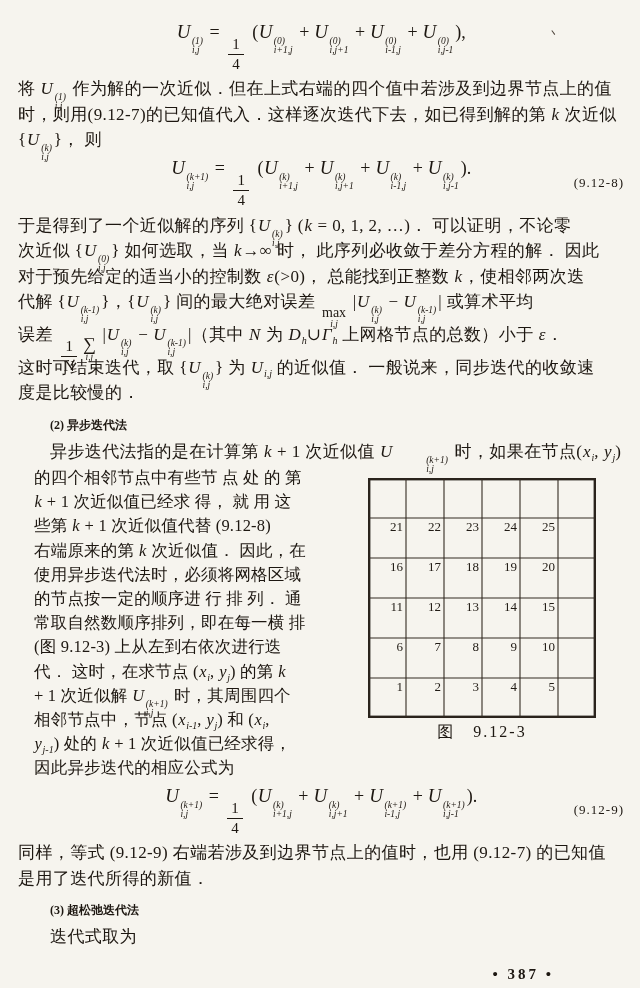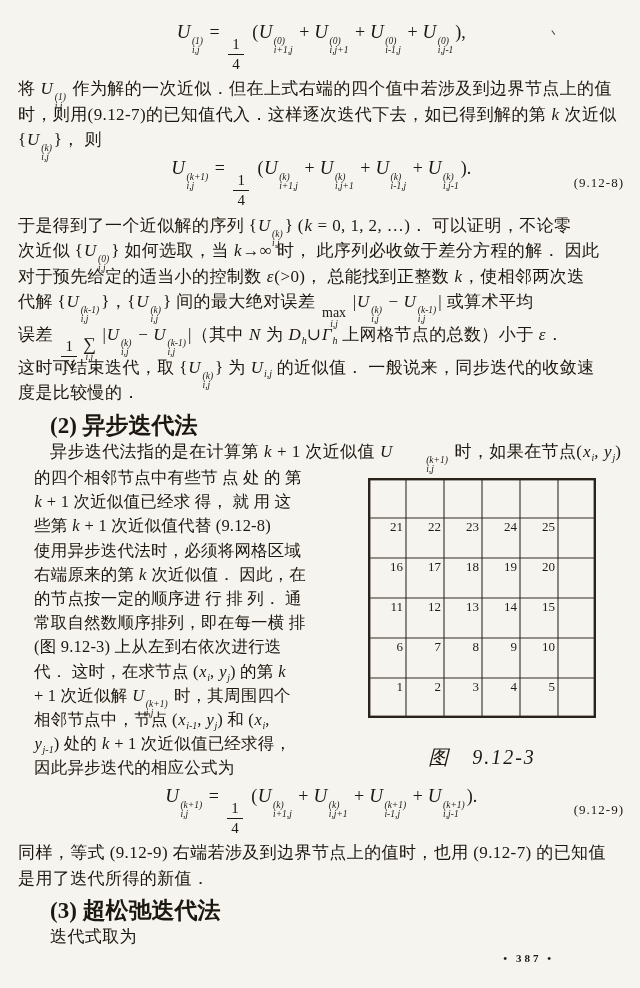--- a/index.html
+++ b/index.html
@@ -5,21 +5,21 @@
   html,body{margin:0;padding:0;}
   body{
     width:640px;height:988px;position:relative;overflow:hidden;
     background:#f6f4ee;color:#1d1711;
     font-family:"Liberation Serif","DejaVu Serif",serif;font-weight:500;
   }
   .page{padding:6px 16px 0 18px;position:relative;height:100%;box-sizing:border-box;}
   .tline{height:25.5px;line-height:25.5px;font-size:17px;letter-spacing:.4px;white-space:nowrap;}
   .tline.tall{height:40px;line-height:40px;}
   .tline.findent{text-indent:32px;}
-  .heading{font-weight:700;font-size:23px;text-indent:32px;height:27px;line-height:27px;margin-top:6px;white-space:nowrap;}
+  .heading{font-weight:700;font-size:12px;text-indent:32px;height:27px;line-height:27px;margin-top:6px;white-space:nowrap;}
   .tx{white-space:pre;}
   .mv{font-style:italic;padding:0 .5px;}
   .ss{display:inline-flex;flex-direction:column;align-items:flex-start;vertical-align:-6px;line-height:9px;font-size:9.5px;letter-spacing:0;margin:0 2px 0 1px;font-style:italic;}
   .ssa,.ssb{display:block;height:9px;}
   sub.msub{font-size:10px;font-style:italic;letter-spacing:0;}
   .frac{display:inline-flex;flex-direction:column;align-items:center;vertical-align:-11px;line-height:1;margin:0 4px;font-size:15px;letter-spacing:0;}
   .fn{border-bottom:1.5px solid currentColor;padding:0 4px 2px;}
   .fd{padding-top:2px;}
   .under{display:inline-flex;flex-direction:column;align-items:center;vertical-align:-10px;line-height:1;margin:16px 2px;letter-spacing:0;}
   .uv{font-size:14px;}
@@ -29,22 +29,22 @@
   .formula .tx{font-size:18px;}
   .formula .mv{font-size:19px;}
   .formula.f1{margin-top:18px;}
   .ftag{position:absolute;right:0;top:50%;transform:translateY(-50%);font-size:13px;letter-spacing:1px;}
   .fmark{position:absolute;right:64px;top:2px;color:#4a4138;font-size:12px;}
   .twocol{display:flex;margin-top:2px;}
   .colL{width:322px;}
   .colL .tline{height:24.2px;line-height:24.2px;font-size:16.5px;letter-spacing:.2px;margin-left:16px;}
   .colR{flex:1;text-align:center;}
   .colR svg{margin-top:12px;display:inline-block;}
-  .caption{margin-top:22px;font-size:20px;letter-spacing:2px;font-weight:500;font-style:italic;}
-  .pageno{position:absolute;right:86px;bottom:24px;font-weight:700;font-size:11px;letter-spacing:3px;}
+  .caption{font-size:16px;letter-spacing:2px;font-weight:500;}
+  .pageno{position:absolute;right:86px;bottom:5px;font-weight:700;font-size:15px;letter-spacing:3px;}
 </style>
 </head>
 <body>
 
 <div class="page">
 
   <div class="formula f1">
     <span class="ftoks"><span class="mv">U</span><span class="ss">
           <span class="ssa">(1)</span>
           <span class="ssb">i,j</span>
@@ -152,22 +152,22 @@
   <div class="tline findent"><span class="tx">异步迭代法指的是在计算第 </span><span class="mv">k</span><span class="tx"> + 1 次近似值 </span><span class="mv">U</span><span class="ss">
         <span class="ssa">(k+1)</span>
         <span class="ssb">i,j</span>
       </span><span class="tx"> 时，如果在节点(</span><span class="mv">x</span><sub class="msub">i</sub><span class="tx">, </span><span class="mv">y</span><sub class="msub">j</sub><span class="tx">)</span></div>
 
   <div class="twocol">
     <div class="colL">
       <div class="tline"><span class="tx">的四个相邻节点中有些节 点 处 的 第</span></div>
       <div class="tline"><span class="mv">k</span><span class="tx"> + 1 次近似值已经求 得， 就 用 这</span></div>
       <div class="tline"><span class="tx">些第 </span><span class="mv">k</span><span class="tx"> + 1 次近似值代替 (9.12-8)</span></div>
+      <div class="tline"><span class="tx">右端原来的第 </span><span class="mv">k</span><span class="tx"> 次近似值． 因此，在</span></div>
       <div class="tline"><span class="tx">使用异步迭代法时，必须将网格区域</span></div>
-      <div class="tline"><span class="tx">右端原来的第 </span><span class="mv">k</span><span class="tx"> 次近似值． 因此，在</span></div>
       <div class="tline"><span class="tx">的节点按一定的顺序进 行 排 列． 通</span></div>
       <div class="tline"><span class="tx">常取自然数顺序排列，即在每一横 排</span></div>
       <div class="tline"><span class="tx">(图 9.12-3) 上从左到右依次进行迭</span></div>
       <div class="tline"><span class="tx">代． 这时，在求节点 (</span><span class="mv">x</span><sub class="msub">i</sub><span class="tx">, </span><span class="mv">y</span><sub class="msub">j</sub><span class="tx">) 的第 </span><span class="mv">k</span></div>
       <div class="tline"><span class="tx">+ 1 次近似解 </span><span class="mv">U</span><span class="ss">
             <span class="ssa">(k+1)</span>
             <span class="ssb">i,j</span>
           </span><span class="tx"> 时，其周围四个</span></div>
       <div class="tline"><span class="tx">相邻节点中，节点 (</span><span class="mv">x</span><sub class="msub">i-1</sub><span class="tx">, </span><span class="mv">y</span><sub class="msub">j</sub><span class="tx">) 和 (</span><span class="mv">x</span><sub class="msub">i</sub><span class="tx">,</span></div>
       <div class="tline"><span class="mv">y</span><sub class="msub">j-1</sub><span class="tx">) 处的 </span><span class="mv">k</span><span class="tx"> + 1 次近似值已经求得，</span></div>

